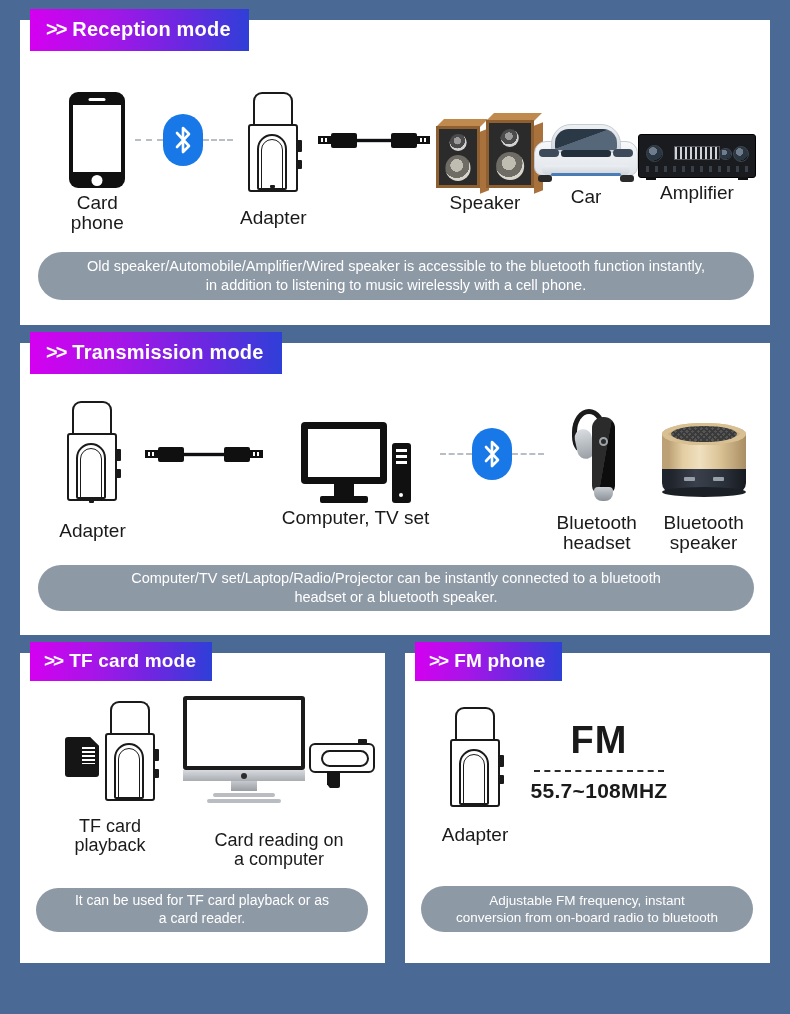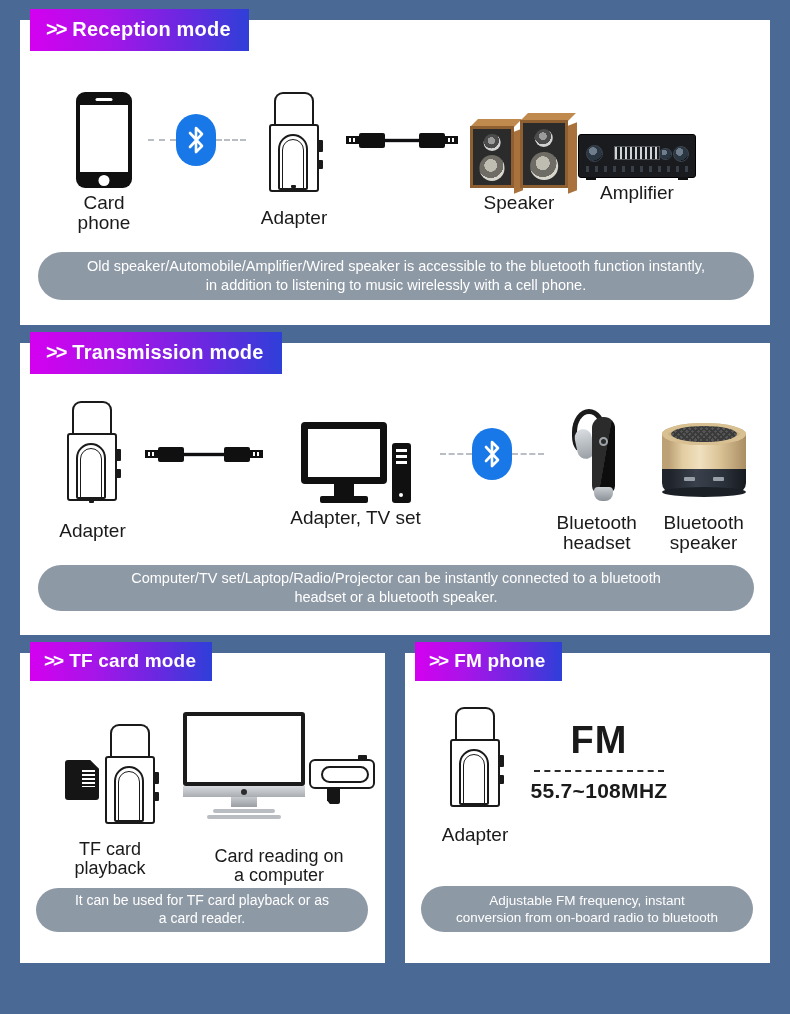--- a/index.html
+++ b/index.html
@@ -346,20 +346,35 @@
               <div class="side"></div>
             <div class="front">
                 <div class="tw"></div>
                 <div class="wf"></div>
               </div>
           </div>
         </div>
         <div class="caption-label">Speaker</div>
       </div>
 
+      <div class="item" style="width:116px;">
+        <div class="car" style="width:104px;height:62px;margin-top:28px;">
+          <div class="body"></div>
+            <div class="roof"></div>
+            <div class="wind"></div>
+          <div class="lamp l"></div>
+            <div class="lamp r"></div>
+          <div class="grille"></div>
+            <div class="bump"></div>
+            <div class="lip"></div>
+          <div class="tyre l"></div>
+            <div class="tyre r"></div>
+        </div>
+        <div class="caption-label">Car</div>
+      </div>
 
       <div class="item" style="width:126px;">
         <div class="amp" style="width:118px;height:44px;margin-top:42px;">
           <div class="knob k1"></div>
             <div class="strip"></div>
           <div class="knob k2"></div>
             <div class="knob k3"></div>
           <div class="leds"></div>
             <div class="foot l"></div>
             <div class="foot r"></div>
@@ -413,21 +428,21 @@
               <div class="neck"></div>
               <div class="base"></div>
           </div>
           <div class="tower">
               <div class="b1"></div>
               <div class="b2"></div>
               <div class="b3"></div>
               <div class="led"></div>
             </div>
         </div>
-        <div class="caption-label">Adapter, TV set</div>
+        <div class="caption-label">Computer, TV set</div>
       </div>
 
       <div style="display:flex;align-items:center;height:106px;margin:0 2px;">
         <div class="dash" style="width:32px;"></div>
         <div class="bt-badge">
           <svg width="20" height="30" viewBox="0 0 20 30" aria-hidden="true">
             <path d="M4 8 L16 21 L10 27 L10 3 L16 9 L4 22" fill="none" stroke="#ffffff" stroke-width="2.6" stroke-linejoin="round" stroke-linecap="round"></path>
           </svg>
         </div>
         <div class="dash" style="width:32px;"></div>
@@ -465,21 +480,21 @@
   </div>
 
   <div class="bottom-row">
 
     <div class="panel" id="panel-tf">
       <div class="tag">
         <span class="chev">&gt;&gt;</span>
         <span>TF card mode</span>
       </div>
 
-      <div class="row" style="left:14px; top:64px; width:340px; align-items:center;">
+      <div class="row" style="left:14px; top:48px; width:340px; align-items:flex-start;">
 
         <div class="item" style="width:152px;">
           <div style="display:flex;align-items:flex-end;height:104px;">
             <div class="sdcard" style="margin-right:6px;margin-bottom:28px;">
               <div class="shape"></div>
                 <div class="pins"></div>
             </div>
             <div class="adapter" style="width:50px;height:104px;">
               <div class="cap"></div>
                 <div class="body"></div>

